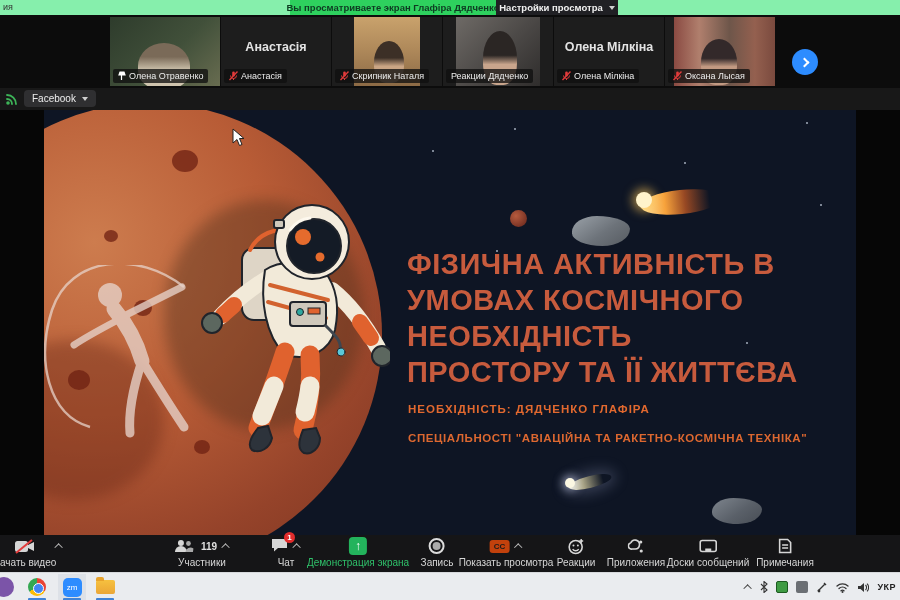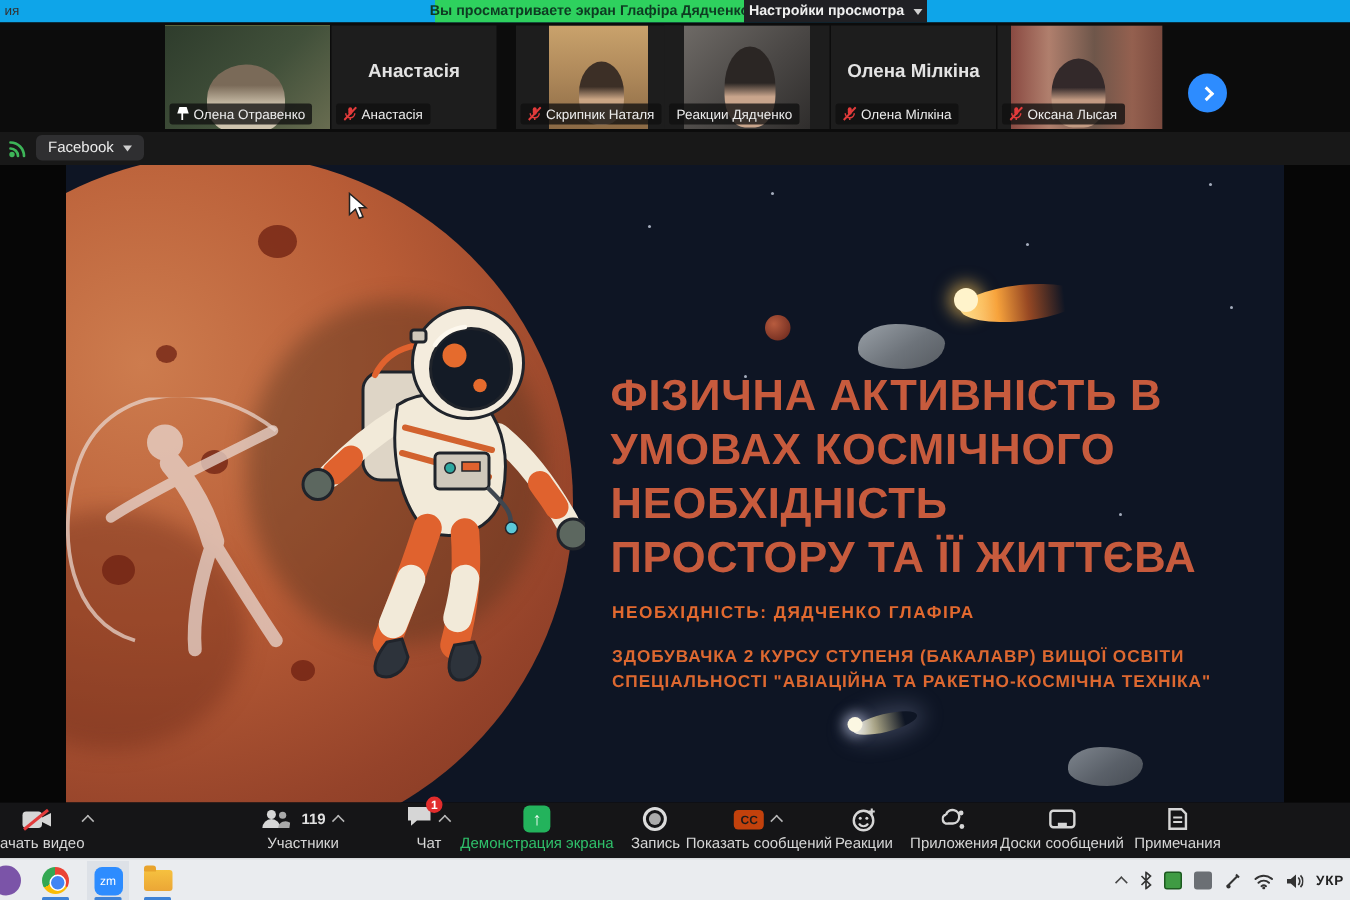--- a/index.html
+++ b/index.html
@@ -1,21 +1,21 @@
 <!DOCTYPE html>
 <html><head>
 <meta charset="utf-8">
 <style>
   * { margin:0; padding:0; box-sizing:border-box; }
   html,body { width:900px; height:600px; overflow:hidden; background:#000;
     font-family:"Liberation Sans", sans-serif; }
   #app { position:relative; width:900px; height:600px; }
 
   
-  #topbar { position:absolute; left:0; top:0; width:900px; height:15px; background:#0ea5e9; }
+  #topbar { position:absolute; left:0; top:0; width:900px; height:15px; background:#86efac; }
   #partial-title { position:absolute; left:3px; top:2px; font-size:9px; color:#333; }
   #share-banner { position:absolute; left:290px; top:0; width:206px; height:15px;
     background:#2ed15e; color:#0e3b22; font-size:9.5px; font-weight:bold;
     display:flex; align-items:center; justify-content:center; white-space:nowrap; }
   #view-settings { position:absolute; left:496px; top:0; width:122px; height:15px;
     background:#202024; color:#f0f0f0; font-size:9.5px; font-weight:bold;
     display:flex; align-items:center; justify-content:center; gap:6px; white-space:nowrap; }
   .caret-down { width:0; height:0; border-left:3.5px solid transparent;
     border-right:3.5px solid transparent; border-top:4px solid #cfcfcf; display:inline-block; }
 
@@ -159,21 +159,21 @@
       <div class="name-label">
         <svg width="9" height="10" viewBox="0 0 9 10">
             <rect x="3.2" y="0.5" width="2.6" height="5" rx="1.3" fill="#e23b3b"></rect>
             <path d="M1.5 4.5 a3 3 0 0 0 6 0 M4.5 7.5 L4.5 9" stroke="#e23b3b" stroke-width="1" fill="none"></path>
             <line x1="0.5" y1="9" x2="8.5" y2="0.5" stroke="#e23b3b" stroke-width="1.3"></line>
           </svg>
         <span>Анастасія</span>
       </div>
     </div>
 
-    <div class="thumb" style="left:344px">
+    <div class="thumb" style="left:332px">
       <div class="vid col" style="background:linear-gradient(#c9a26c 0%,#b08a5b 45%,#8c6a45 100%)"></div>
       <div class="person" style="left:42px; top:24px; width:30px; height:42px; background:linear-gradient(#3c2f26 40%, #caa584 60%)"></div>
       <div class="name-label">
         <svg width="9" height="10" viewBox="0 0 9 10">
             <rect x="3.2" y="0.5" width="2.6" height="5" rx="1.3" fill="#e23b3b"></rect>
             <path d="M1.5 4.5 a3 3 0 0 0 6 0 M4.5 7.5 L4.5 9" stroke="#e23b3b" stroke-width="1" fill="none"></path>
             <line x1="0.5" y1="9" x2="8.5" y2="0.5" stroke="#e23b3b" stroke-width="1.3"></line>
           </svg>
         <span>Скрипник Наталя</span>
       </div>
@@ -306,21 +306,20 @@
       </svg>
 
       <div id="slide-title">
         <div>ФІЗИЧНА АКТИВНІСТЬ В</div>
         <div>УМОВАХ КОСМІЧНОГО</div>
         <div>НЕОБХІДНІСТЬ</div>
         <div>ПРОСТОРУ ТА ЇЇ ЖИТТЄВА</div>
       </div>
       <div id="prepared-by">НЕОБХІДНІСТЬ: ДЯДЧЕНКО ГЛАФІРА</div>
       <div id="slide-desc">
-        <div>ЗДОБУВАЧКА 2 КУРСУ СТУПЕНЯ (БАКАЛАВР) ВИЩОЇ ОСВІТИ</div>
         <div>СПЕЦІАЛЬНОСТІ "АВІАЦІЙНА ТА РАКЕТНО-КОСМІЧНА ТЕХНІКА"</div>
       </div>
 
       <svg id="cursor" width="14" height="20" viewBox="0 0 14 20">
         <path d="M1,1 L1,15 L5,11.5 L7.5,17.5 L10,16.5 L7.5,10.5 L12,10.5 Z" fill="#fff" stroke="#222" stroke-width="1"></path>
       </svg>
     </div>
   </div>
 
   <div id="toolbar">
@@ -380,21 +379,21 @@
           </span>
         </div>
       <div class="tb-label">Запись</div>
     </div>
 
     <div class="tb-item" style="left:506px">
       <div class="tb-ico-row">
         <span id="cc-ico">CC</span>
         <span class="chev-up"></span>
       </div>
-      <div class="tb-label">Показать сообщений</div>
+      <div class="tb-label">Показать просмотра</div>
     </div>
 
     <div class="tb-item" style="left:576px">
       <div class="tb-ico-row">
         <svg width="17" height="17" viewBox="0 0 17 17">
           <circle cx="8" cy="9" r="6.5" fill="none" stroke="#d6d6d6" stroke-width="1.6"></circle>
           <circle cx="5.8" cy="7.5" r="1" fill="#d6d6d6"></circle>
             <circle cx="10.2" cy="7.5" r="1" fill="#d6d6d6"></circle>
           <path d="M5,11 a3.4 3.4 0 0 0 6,0" fill="none" stroke="#d6d6d6" stroke-width="1.4"></path>
           <path d="M13.5,1 v4 M11.5,3 h4" stroke="#d6d6d6" stroke-width="1.4"></path>

